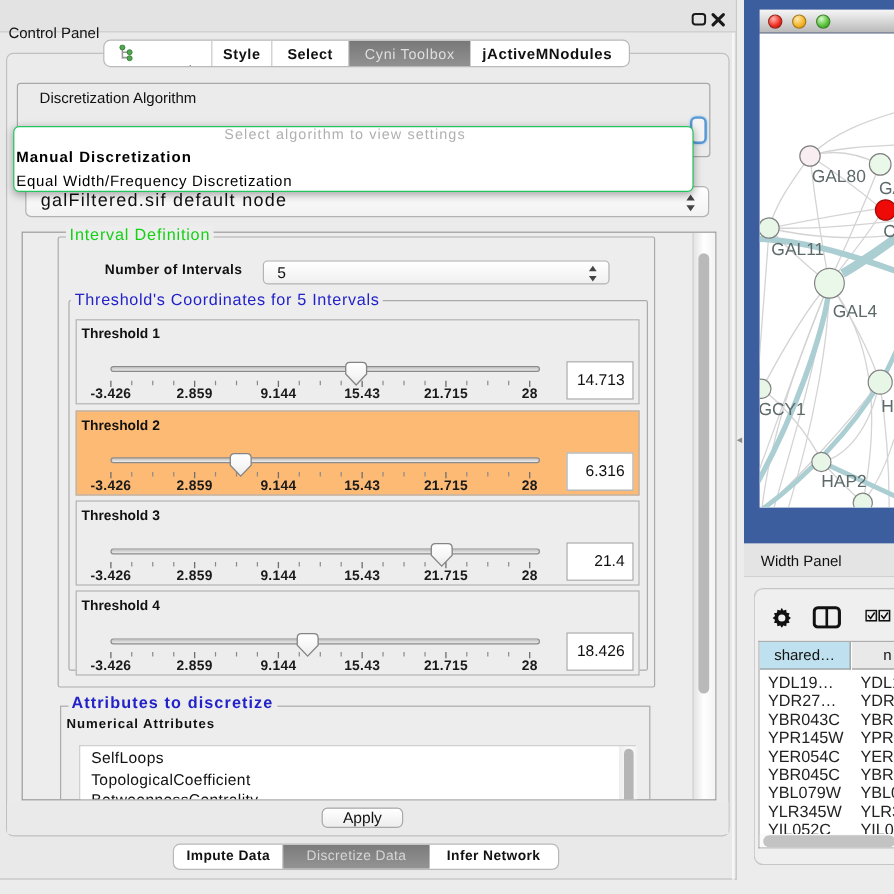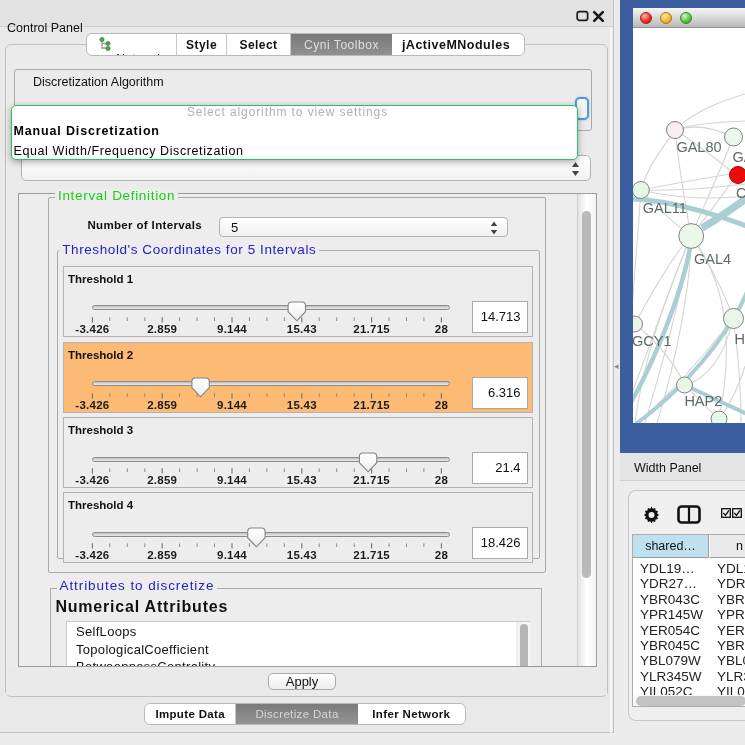--- a/index.html
+++ b/index.html
@@ -44,20 +44,21 @@
   </div>
 
   <div class="abs" style="left:14px;top:69px;width:578px;height:62px;border:1px solid #a8a8a8;border-radius:3px;"></div>
   <div class="abs" style="left:30px;top:74.5px;font-size:12.5px;color:#111;background:#ebebeb;padding:0 3px;">Discretization Algorithm</div>
 
   <div class="abs" style="left:575px;top:97px;width:14px;height:23px;border:2.5px solid #5898d4;border-radius:5px;background:#f4f4f4;box-shadow:0 0 2px #79b2e2;"></div>
 
   <div class="abs" style="left:25px;top:134px;font-size:12.5px;color:#111;">Table Data</div>
 
   <div class="abs" style="left:21px;top:155px;width:570px;height:26px;background:linear-gradient(#ffffff,#f2f2f2);border:1px solid #b3b3b3;border-radius:5px;">
+    <div class="abs" style="left:12px;top:3px;font-size:15px;letter-spacing:1.05px;color:#111;">galFiltered.sif default node</div>
     <svg class="abs" style="right:10px;top:5px;" width="9" height="16" viewBox="0 0 9 16">
       <path d="M4.5 1 L8 6 H1 Z" fill="#444"></path>
       <path d="M4.5 15 L8 10 H1 Z" fill="#444"></path>
     </svg>
   </div>
 
   <div class="abs" style="left:18px;top:193px;width:579px;height:474px;border:1px solid #9b9b9b;background:#ededed;overflow:hidden;">
 
     <div class="abs" style="left:29px;top:2.5px;width:498px;height:376px;border:1px solid #ababab;border-radius:2px;"></div>
 
@@ -236,22 +237,22 @@
       <div class="abs" style="left:-6.6px;top:56.2px;width:70px;text-align:center;font-size:11.5px;letter-spacing:0.25px;font-weight:bold;color:#1a1a1a;">-3.426</div>
       <div class="abs" style="left:63.2px;top:56.2px;width:70px;text-align:center;font-size:11.5px;letter-spacing:0.25px;font-weight:bold;color:#1a1a1a;">2.859</div>
       <div class="abs" style="left:133.0px;top:56.2px;width:70px;text-align:center;font-size:11.5px;letter-spacing:0.25px;font-weight:bold;color:#1a1a1a;">9.144</div>
       <div class="abs" style="left:202.8px;top:56.2px;width:70px;text-align:center;font-size:11.5px;letter-spacing:0.25px;font-weight:bold;color:#1a1a1a;">15.43</div>
       <div class="abs" style="left:272.6px;top:56.2px;width:70px;text-align:center;font-size:11.5px;letter-spacing:0.25px;font-weight:bold;color:#1a1a1a;">21.715</div>
       <div class="abs" style="left:342.4px;top:56.2px;width:70px;text-align:center;font-size:11.5px;letter-spacing:0.25px;font-weight:bold;color:#1a1a1a;">28</div>
       <div class="abs" style="left:408px;top:34.5px;width:55.5px;height:32px;background:#ffffff;border:1px solid #a9a9a9;text-align:right;font-size:13px;color:#111;line-height:30px;padding-right:6px;">18.426</div>
     </div>
 
     <div class="abs" style="left:31px;top:393.6px;width:492px;height:84px;border:1px solid #ababab;"></div>
-    <div class="abs" style="left:37.5px;top:383.6px;font-size:13.5px;letter-spacing:0.92px;color:#2222c8;background:#ededed;padding:0 3px;">Attributes to discretize</div>
-    <div class="abs" style="left:36.4px;top:403.6px;font-size:16px;letter-spacing:0.8px;font-weight:bold;color:#111;">Numerical Attributes</div>
+    <div class="abs" style="left:37.5px;top:383.6px;font-size:13.5px;letter-spacing:0.92px;color:#2222c8;background:#ededed;padding:0 3px;font-weight:bold;">Attributes to discretize</div>
+    <div class="abs" style="left:36.4px;top:403.6px;font-size:11px;letter-spacing:0.8px;font-weight:bold;color:#111;">Numerical Attributes</div>
     <div class="abs" style="left:47px;top:426.9px;width:464px;height:48px;border-top:1px solid #c9c9c9;border-left:1px solid #c9c9c9;">
       <div class="abs" style="left:0;top:0;width:449px;height:48px;background:#ffffff;"></div>
       <div class="abs" style="left:449px;top:0;width:15px;height:48px;background:linear-gradient(90deg,#ededed,#fbfbfb 60%,#f1f1f1);"></div>
       <div class="abs" style="left:452.5px;top:2px;width:8px;height:60px;background:#b5b5b5;border-radius:4px;"></div>
       <div class="abs" style="left:9px;top:1px;font-size:13px;letter-spacing:0.3px;color:#111;line-height:17.7px;">SelfLoops<br>TopologicalCoefficient<br>BetweennessCentrality</div>
     </div>
 
     <div class="abs" style="left:558px;top:0;width:20px;height:472px;background:linear-gradient(90deg,#e3e3e3,#ffffff 45%,#f2f2f2);border-left:1px solid #cfcfcf;"></div>
     <div class="abs" style="left:563px;top:17px;width:9px;height:367px;background:#b9b9b9;border-radius:5px;"></div>
   </div>

